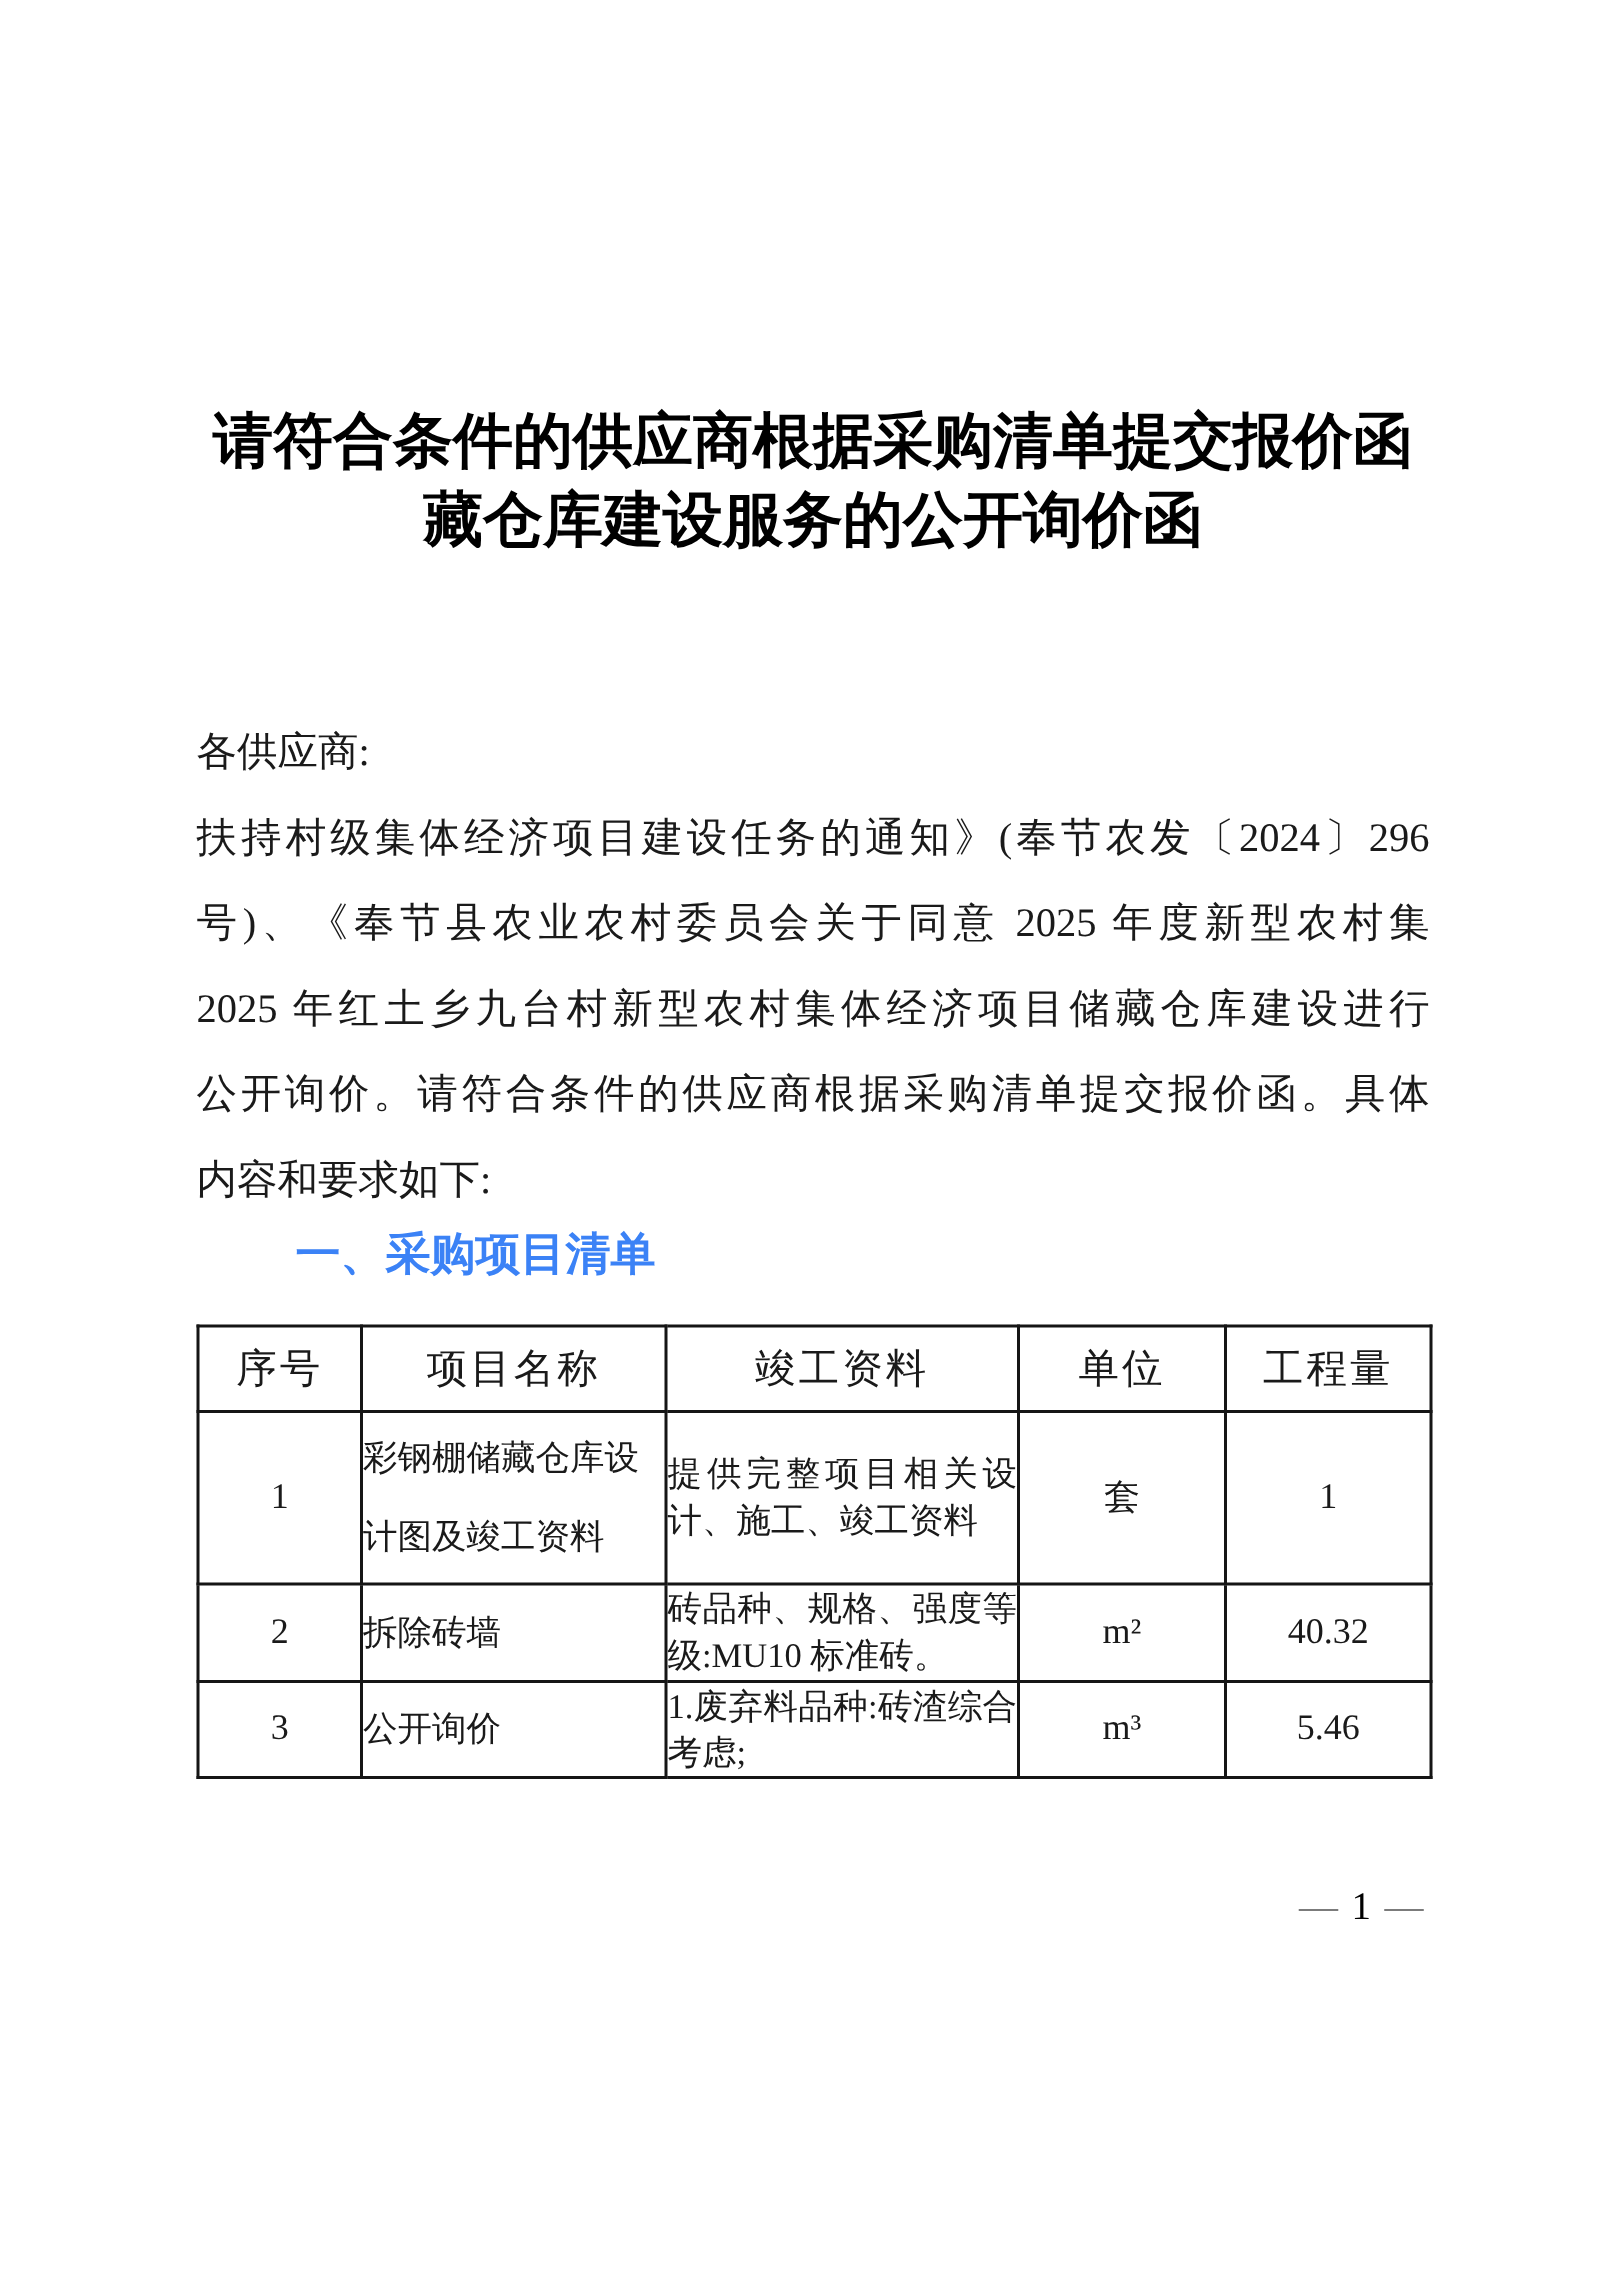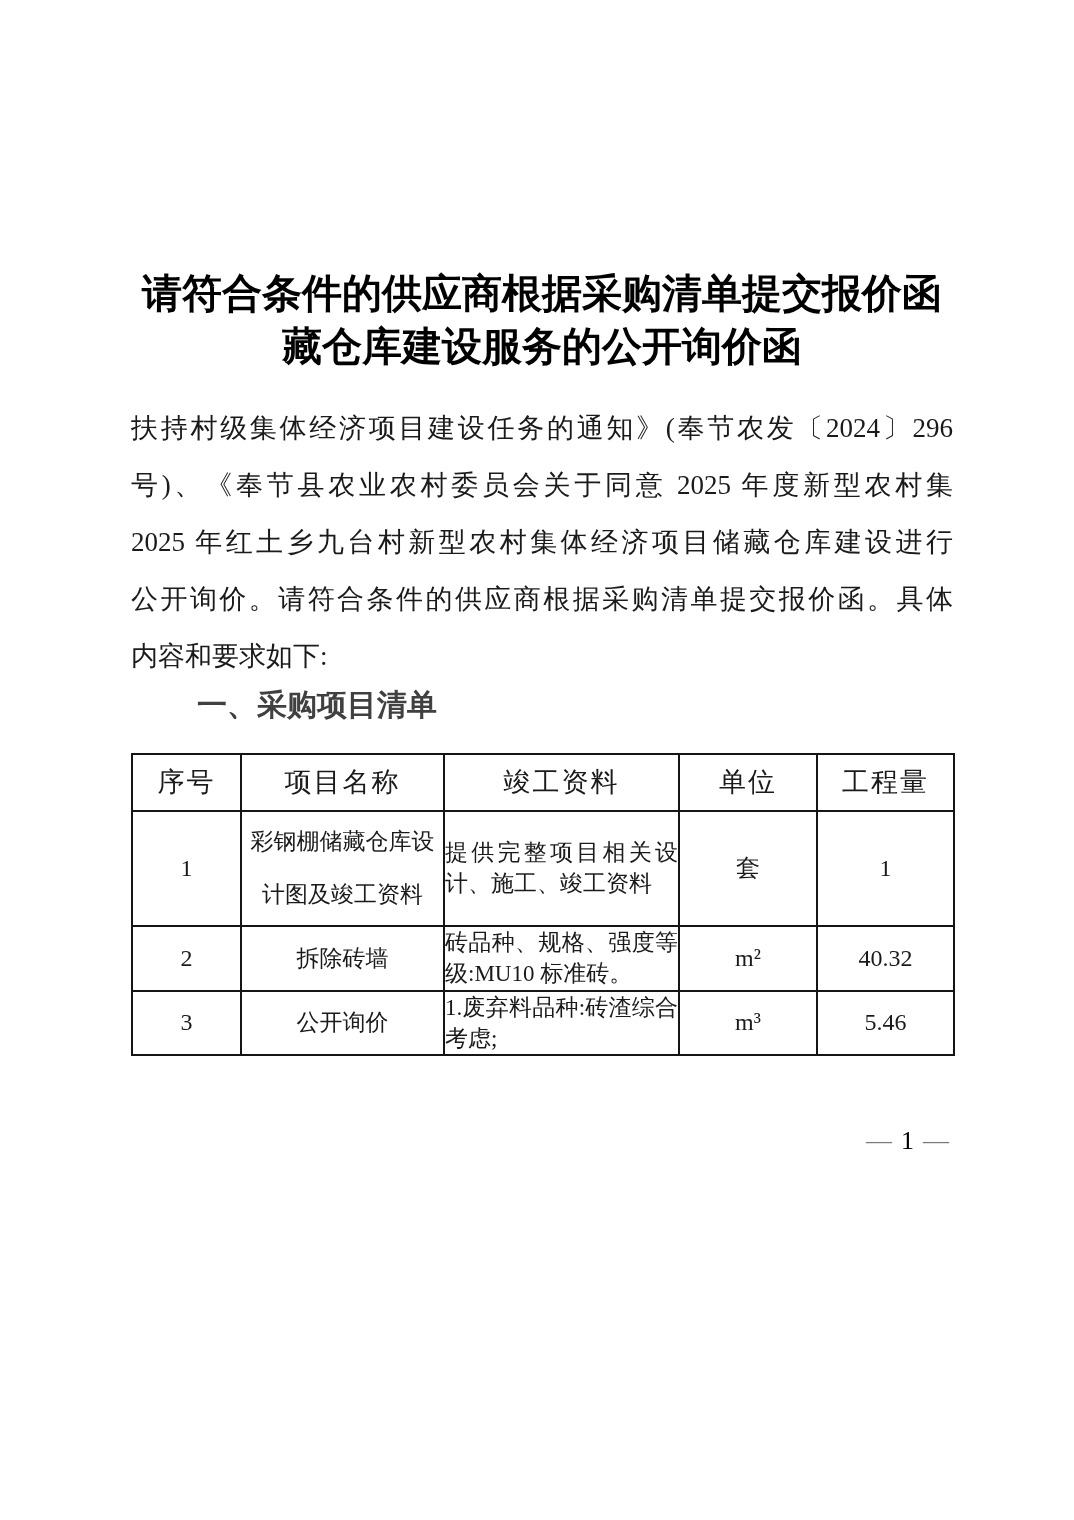--- a/index.html
+++ b/index.html
@@ -35,46 +35,46 @@
     line-height: 57px;
     white-space: nowrap;
   }
   .just {
     white-space: normal;
     text-align: justify;
     text-align-last: justify;
   }
   .indent { text-indent: 71px; }
   .section-heading {
-    font-family: Liberation Mono, monospace;
+    font-family: Liberation Serif, serif;
     font-weight: bold;
     font-size: 30px;
     line-height: 44px;
     padding-left: 66px;
-    color: #404040;
+    color: #3b82f6;
   }
   table.procurement {
     margin-top: 24px;
     border-collapse: collapse;
     width: 822px;
     table-layout: fixed;
   }
   table.procurement th, table.procurement td {
     border: 2px solid #151515;
     padding: 0;
     vertical-align: middle;
     font-weight: normal;
   }
   tr.hdr { height: 57px; }
   tr.r1 { height: 115px; }
   tr.r2 { height: 65px; }
   tr.r3 { height: 63px; }
   th.hcell { font-size: 27px; letter-spacing: 2px; }
   td.cno, td.cunit, td.cqty { text-align: center; font-size: 24px; }
-  td.cname { text-align: center; font-size: 23px; line-height: 53px; }
+  td.cname { text-align: left; font-size: 23px; line-height: 53px; }
   td.cfeat { font-size: 23px; line-height: 31px; padding: 2px 10px; }
   .feat-line.just { text-align: justify; text-align-last: justify; }
   .footer {
     margin-top: 70px;
     text-align: right;
     padding-right: 4px;
     font-size: 26px;
     line-height: 30px;
   }
   .footer .dash { color: #7b7b7b; }
@@ -83,20 +83,21 @@
 </head>
 <body>
 
 <div class="page">
 
   <h1 class="title">
     <span class="title-line">请符合条件的供应商根据采购清单提交报价函</span>
     <span class="title-line">藏仓库建设服务的公开询价函</span>
   </h1>
 
+  <div class="salutation">各供应商:</div>
 
   <div class="paragraph">
     <div class="bline just">扶持村级集体经济项目建设任务的通知》(奉节农发〔2024〕296</div>
     <div class="bline just">号)、《奉节县农业农村委员会关于同意 2025 年度新型农村集</div>
     <div class="bline just">2025 年红土乡九台村新型农村集体经济项目储藏仓库建设进行</div>
     <div class="bline just">公开询价。请符合条件的供应商根据采购清单提交报价函。具体</div>
     <div class="bline">内容和要求如下:</div>
   </div>
 
   <div class="section-heading">一、采购项目清单</div>

